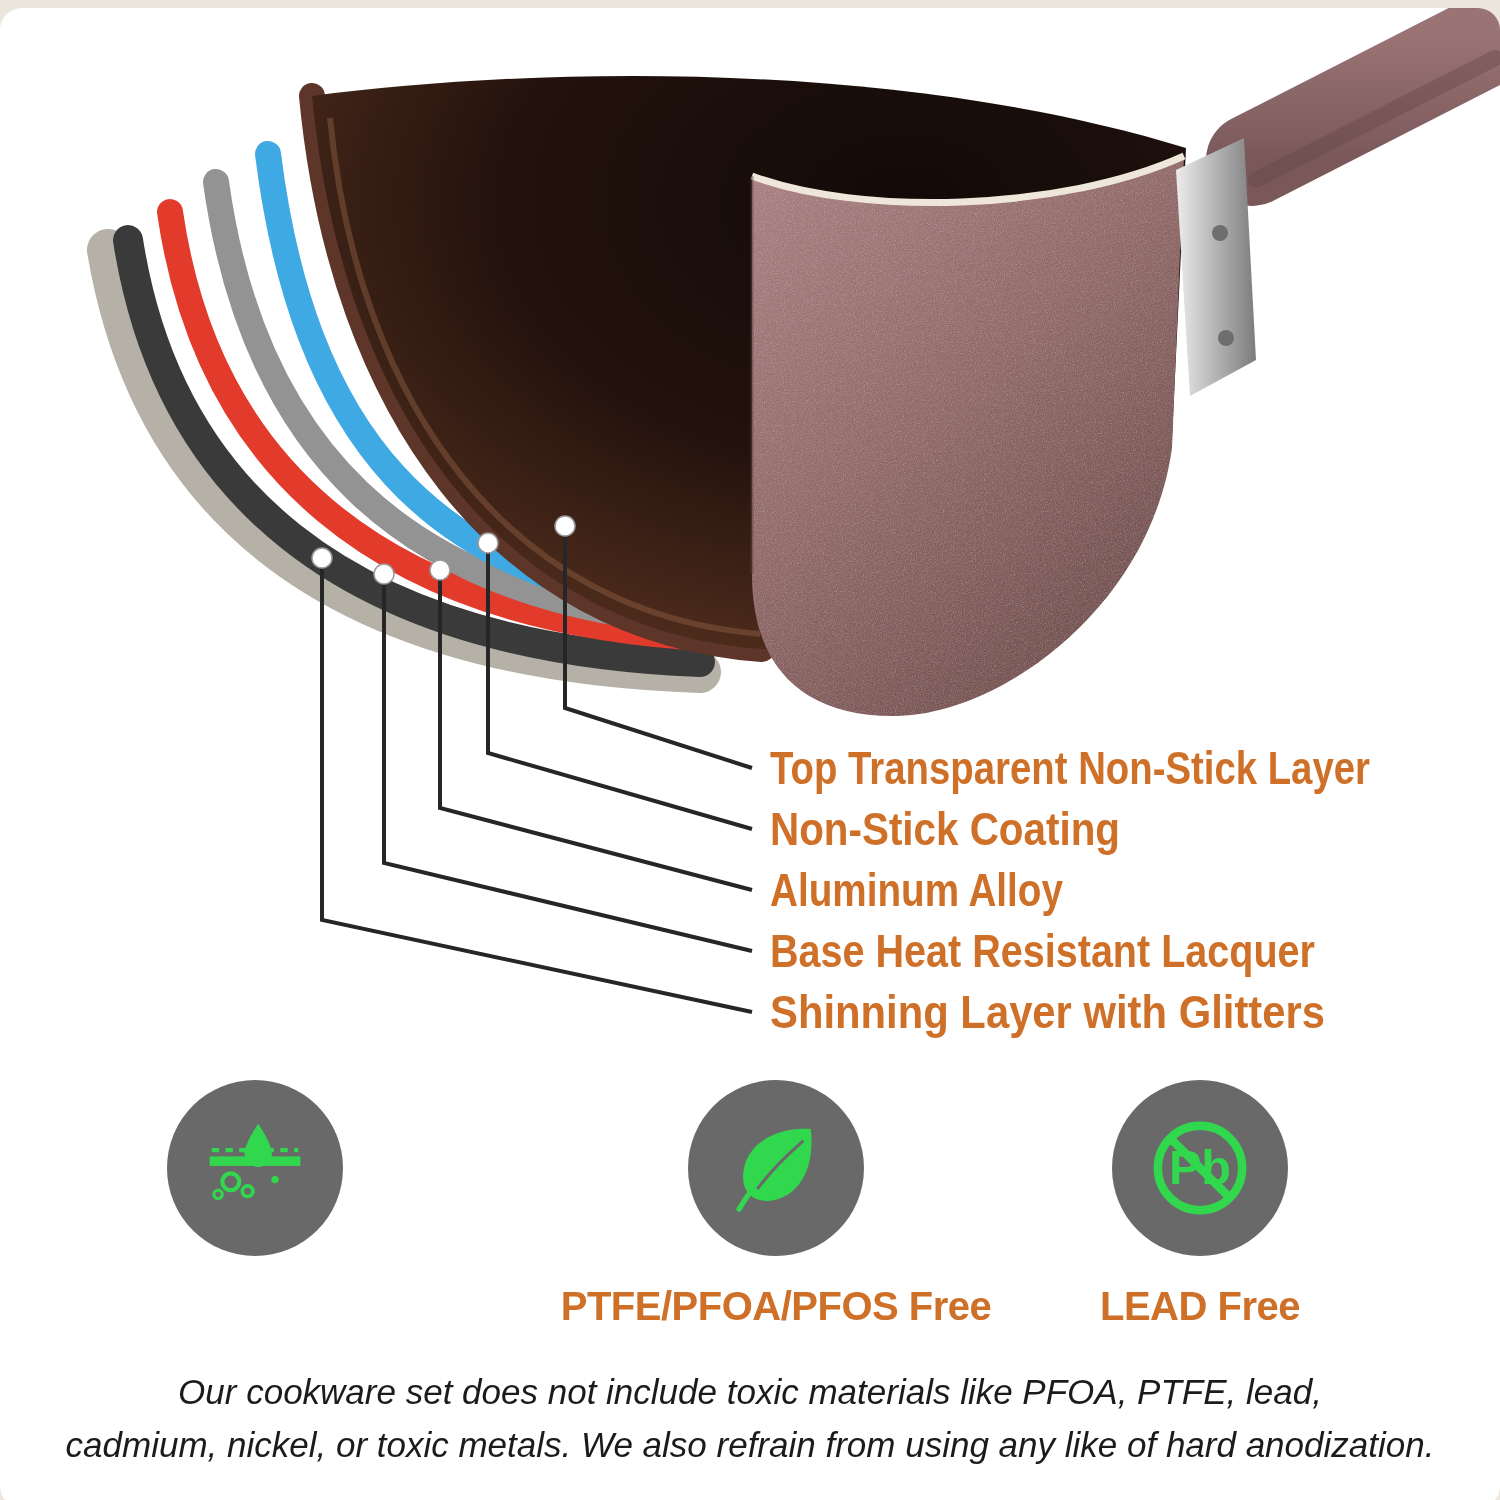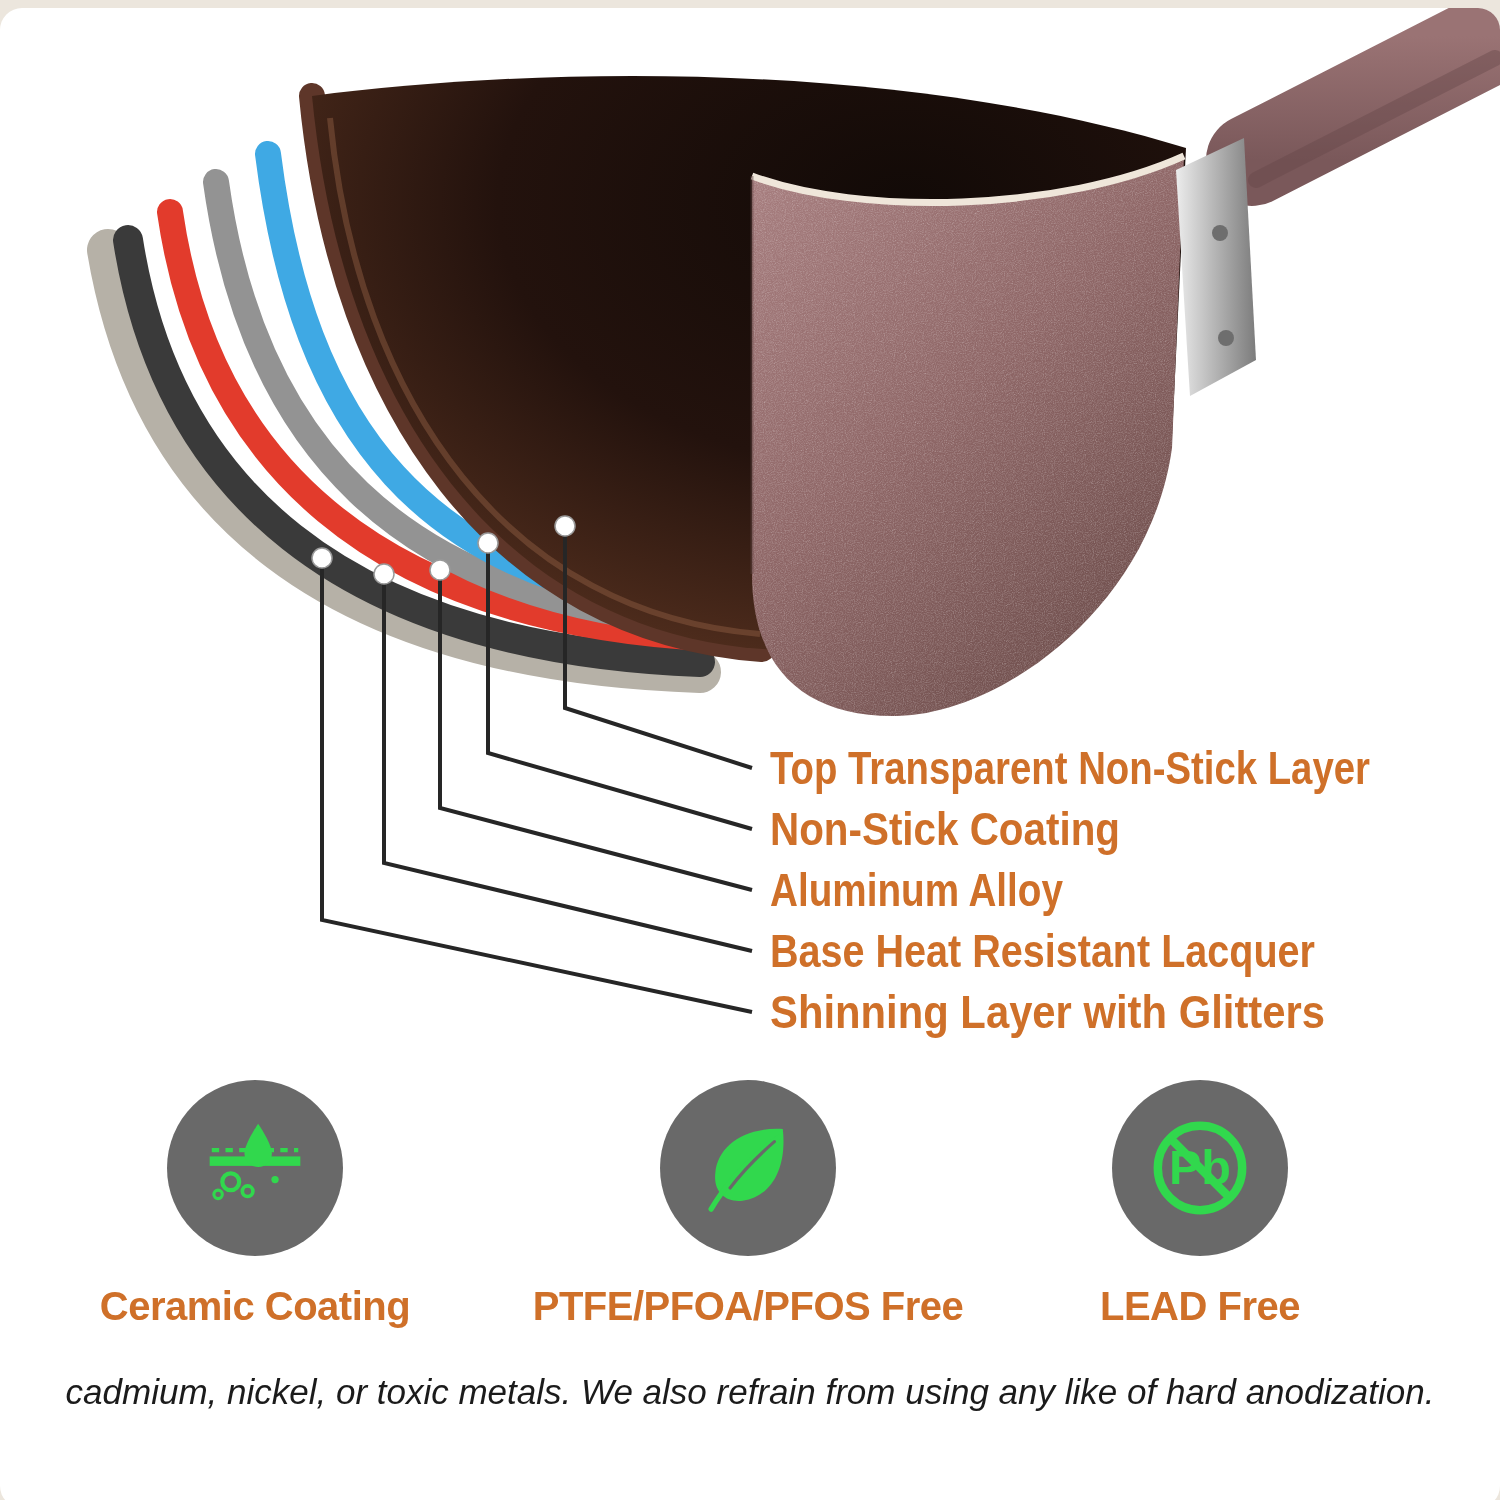--- a/index.html
+++ b/index.html
@@ -4,21 +4,21 @@
 <style>
   html,body{margin:0;padding:0;background:#ece6dd;}
   .canvas{
     position:relative;width:1500px;height:1500px;background:#ffffff;
     overflow:hidden;font-family:"Liberation Sans",sans-serif;margin:8px auto;border-radius:22px;
   }
   .pan-svg{position:absolute;top:0;left:0;}
   .features{position:absolute;top:1072px;left:0;width:1500px;height:250px;}
   .feature{position:absolute;text-align:center;}
   .feature-ceramic{left:35px;width:440px;}
-  .feature-ptfe{left:525px;width:446px;text-align:center;}
+  .feature-ptfe{left:553px;width:446px;text-align:center;}
   .feature-lead{left:975px;width:450px;}
   .icon-circle{
     width:176px;height:176px;border-radius:50%;background:#696969;
     margin:0 auto;display:flex;align-items:center;justify-content:center;
   }
   .feature-label{
     margin-top:28px;font-size:40px;font-weight:bold;color:#cf7029;letter-spacing:-0.5px;
   }
   .footer{
     position:absolute;top:1358px;left:0;width:1500px;text-align:center;
@@ -123,21 +123,20 @@
         <svg width="116" height="116" viewBox="0 0 110 110">
           <line x1="14" y1="38" x2="96" y2="38" stroke="#31d84d" stroke-width="4" stroke-dasharray="7 6"></line>
           <rect x="12" y="44" width="86" height="9" fill="#31d84d"></rect>
           <path d="M58,13 C58,13 45,32 45,41 A13,13 0 0 0 71,41 C71,32 58,13 58,13 Z" fill="#31d84d"></path>
           <circle cx="32" cy="68" r="8" fill="none" stroke="#31d84d" stroke-width="4"></circle>
           <circle cx="48" cy="77" r="5" fill="none" stroke="#31d84d" stroke-width="3.5"></circle>
           <circle cx="20" cy="80" r="4" fill="none" stroke="#31d84d" stroke-width="3"></circle>
           <circle cx="74" cy="66" r="3.5" fill="#31d84d"></circle>
         </svg>
       </div>
-      <div class="feature-label">Ceramic Coating</div>
     </div>
 
     <div class="feature feature-ptfe">
       <div class="icon-circle">
         <svg width="116" height="116" viewBox="0 0 110 110">
           <path d="M88,18 C52,16 26,34 24,60 C22,78 34,88 50,86 C78,82 92,54 88,18 Z" fill="#31d84d"></path>
           <path d="M20,94 C34,70 56,46 84,26" stroke="#31d84d" stroke-width="5" fill="none" stroke-linecap="round"></path>
           <path d="M38,74 C50,58 64,44 80,30" stroke="#696969" stroke-width="3" fill="none" stroke-linecap="round"></path>
         </svg>
       </div>
@@ -151,16 +150,17 @@
           <circle cx="55" cy="55" r="40" stroke="#31d84d" stroke-width="8" fill="none"></circle>
           <line x1="27" y1="27" x2="83" y2="83" stroke="#31d84d" stroke-width="8"></line>
         </svg>
       </div>
       <div class="feature-label">LEAD Free</div>
     </div>
 
   </div>
 
   <div class="footer">
+    <div>Our cookware set does not include toxic materials like PFOA, PTFE, lead,</div>
     <div>cadmium, nickel, or toxic metals. We also refrain from using any like of hard anodization.</div>
   </div>
 
 </div>
 
 </body></html>

